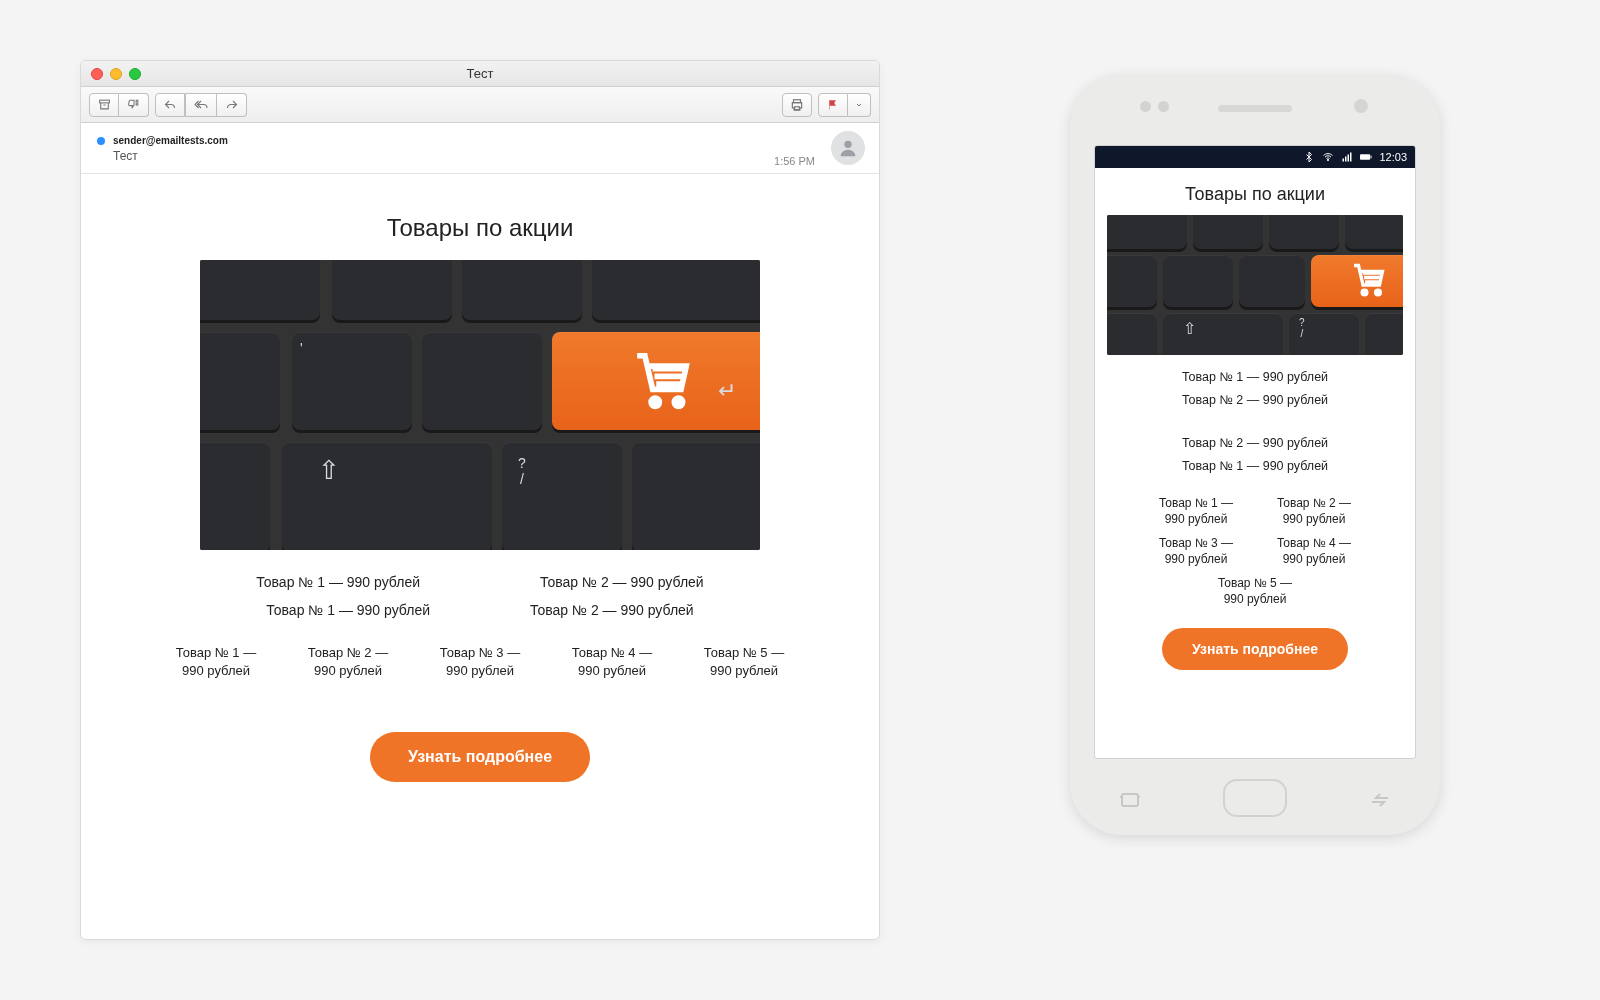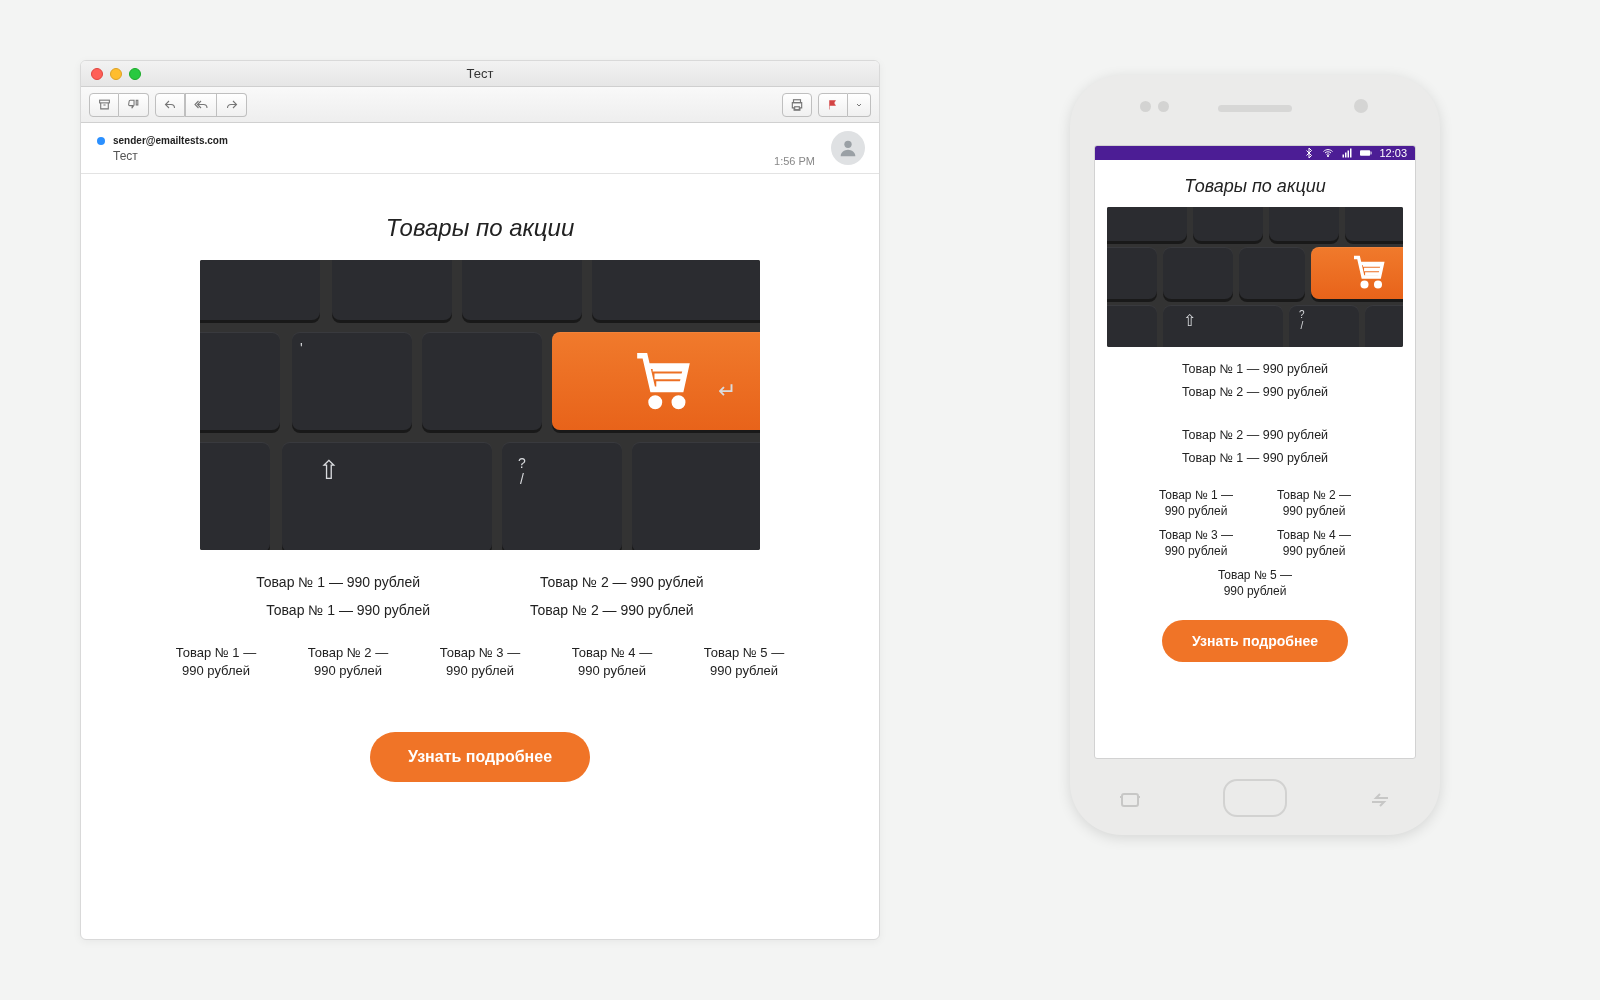--- a/index.html
+++ b/index.html
@@ -26,21 +26,21 @@
   .flag-red{color:#d34343;}
   .mac-header{padding:12px 16px 10px 16px;border-bottom:1px solid #e3e3e3;position:relative;}
   .sender-row{display:flex;align-items:center;gap:8px;font-weight:700;font-size:10px;}
   .dot{width:8px;height:8px;border-radius:50%;background:#2b90ff;display:inline-block;}
   .meta-row{font-size:12px;color:#555;margin-top:3px;padding-left:16px;}
   .meta-row .lbl{color:#888;}
   .time{position:absolute;right:64px;top:14px;font-size:11px;color:#888;margin-top:18px;}
   .avatar{position:absolute;right:14px;top:8px;width:34px;height:34px;border-radius:50%;background:#dfe1e3;display:flex;align-items:center;justify-content:center;color:#9aa0a5;}
   .avatar svg{width:22px;height:22px;}
   .mail-body{padding:28px 0 40px;text-align:center;}
-  .h1{font-size:24px;font-weight:400;margin:12px 0 18px;font-style:italic;}
+  .h1{font-size:24px;font-weight:400;margin:12px 0 18px;}
   .hero{width:560px;height:290px;margin:0 auto 24px;position:relative;background:#333;border-radius:2px;overflow:hidden;}
   .two-col{display:flex;justify-content:center;gap:120px;margin:12px 0;}
   .two-col>div{font-size:14px;}
   .two-col.tight{gap:100px;}
   .five-col{display:flex;justify-content:center;gap:22px;margin:26px 0;}
   .five-col>div{width:110px;font-size:13px;line-height:1.4;}
   .cta{display:inline-block;margin-top:26px;padding:16px 38px;background:#f07427;color:#fff;font-weight:600;font-size:16px;border-radius:40px;border:none;cursor:pointer;}
 
   
   .kbgrid{position:absolute;inset:0;}
@@ -49,21 +49,21 @@
   .cart{position:absolute;color:#fff;}
   .klabel{position:absolute;color:#d9dbde;font-size:14px;}
 
   
   .phone{position:absolute;right:160px;top:75px;width:370px;height:760px;background:#ebebea;border-radius:52px;box-shadow:0 3px 14px rgba(0,0,0,.12);padding:70px 24px 76px;}
   .phone:before{content:"";position:absolute;top:30px;left:50%;transform:translateX(-50%);width:74px;height:7px;background:#d7d7d6;border-radius:5px;}
   .p-dots{position:absolute;top:26px;left:70px;display:flex;gap:7px;}
   .p-dots span{width:11px;height:11px;border-radius:50%;background:#d3d3d2;}
   .p-cam{position:absolute;top:24px;right:72px;width:14px;height:14px;border-radius:50%;background:#d5d5d4;}
   .phone-screen{width:100%;height:100%;background:#fff;border:1px solid #d2d2d2;border-radius:3px;overflow:hidden;display:flex;flex-direction:column;}
-  .p-status{height:14px;background:#4c1d95;color:#fff;display:flex;align-items:center;justify-content:flex-end;gap:7px;padding:0 8px;font-size:11px;}
+  .p-status{height:22px;background:#0f172a;color:#fff;display:flex;align-items:center;justify-content:flex-end;gap:7px;padding:0 8px;font-size:11px;}
   .p-status svg{width:12px;height:12px;}
   .p-body{flex:1;overflow:hidden;text-align:center;padding:12px 12px 18px;}
   .p-body .h1{font-size:18px;margin:4px 0 10px;}
   .p-hero{width:100%;height:140px;position:relative;background:#333;border-radius:2px;overflow:hidden;margin-bottom:14px;}
   .plist{font-size:12.5px;line-height:1.35;}
   .plist .row{margin:6px 0;}
   .pgap{height:14px;}
   .p-two{display:flex;justify-content:center;gap:18px;}
   .p-two>div{width:100px;font-size:12px;line-height:1.35;}
   .p-cta{margin-top:20px;padding:13px 30px;font-size:14px;border-radius:30px;background:#f07427;color:#fff;border:none;font-weight:600;}

